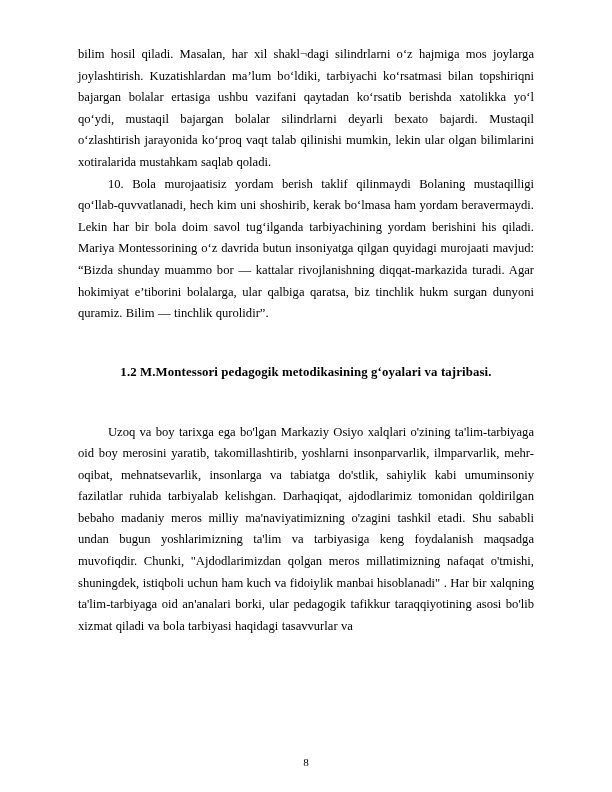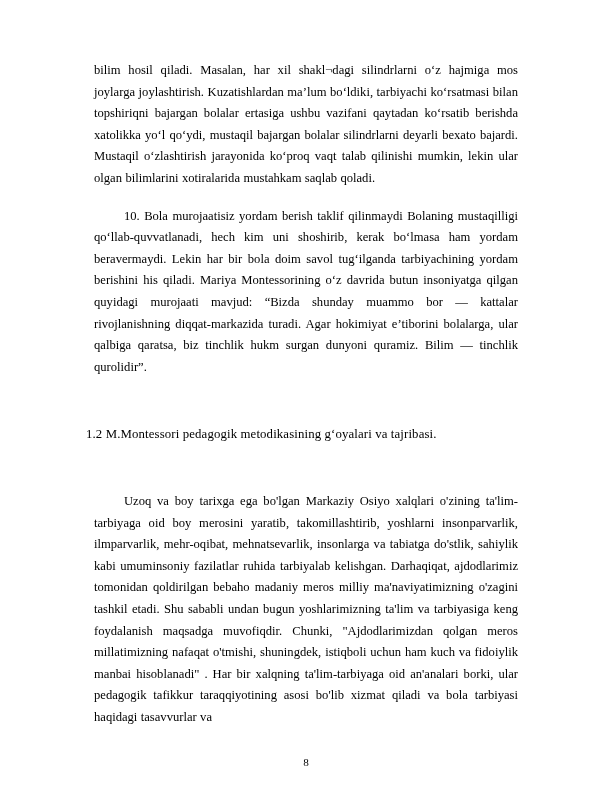--- a/index.html
+++ b/index.html
@@ -22,38 +22,38 @@
     overflow: hidden;
     box-sizing: border-box;
   }
   .content {
     position: absolute;
     left: 78px;
     top: 44px;
     width: 456px;
   }
   p.body-par {
-    margin: 16px;
+    margin: 0;
     font-size: 12.6px;
     line-height: 21.6px;
     text-align: justify;
     text-justify: inter-word;
     word-spacing: 0.02em;
     hyphens: none;
     -webkit-hyphens: none;
   }
   p.indent {
     text-indent: 30px;
   }
   .section-heading {
-    margin: 8px;
+    margin: 16px;
     font-size: 12.8px;
     line-height: 21.6px;
-    font-weight: normal;
-    text-align: left;
+    font-weight: bold;
+    text-align: center;
     letter-spacing: 0.01em;
   }
   .spacer-line {
     height: 21.6px;
   }
   .page-number {
     position: absolute;
     left: 0;
     right: 0;
     top: 755px;

